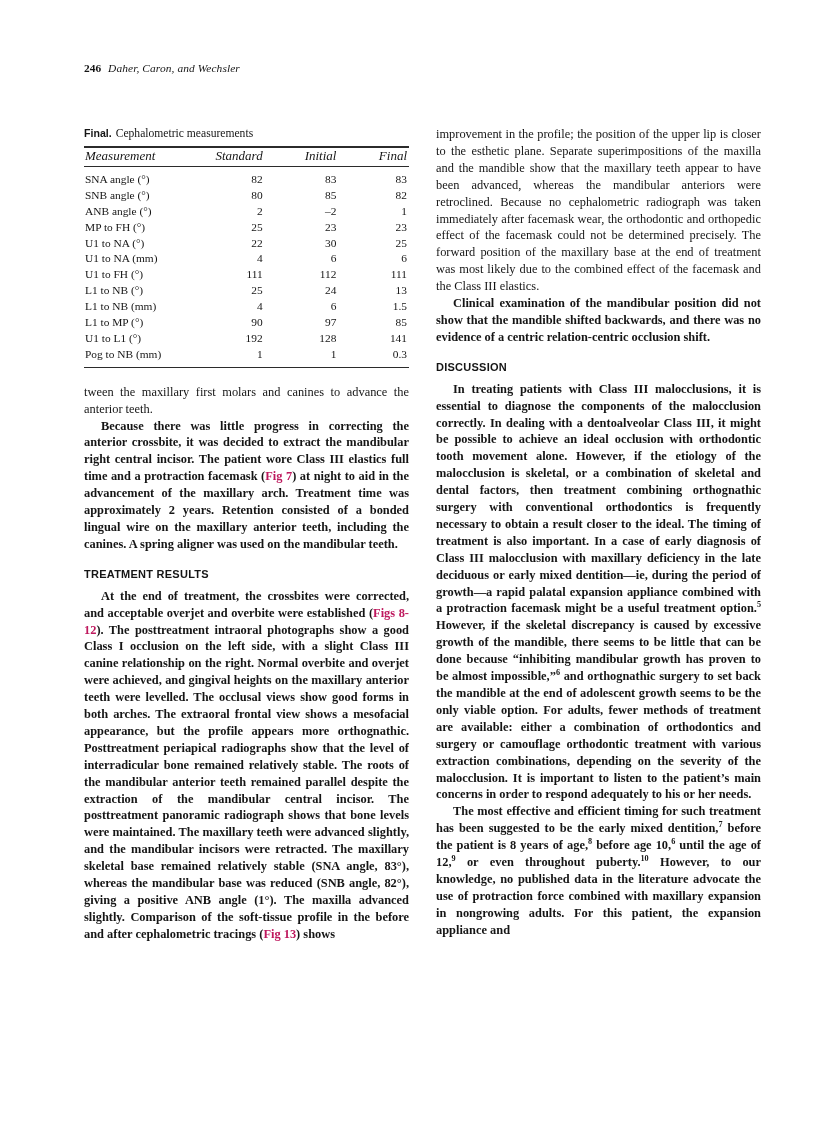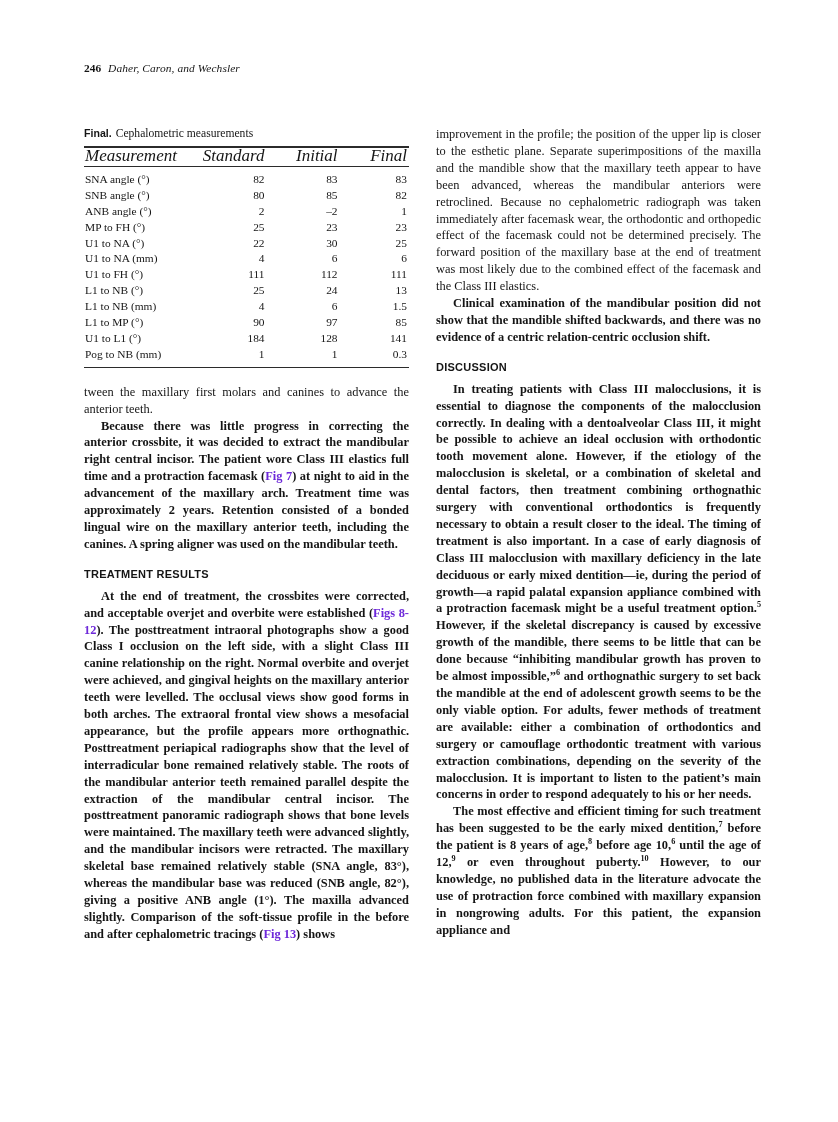--- a/index.html
+++ b/index.html
@@ -86,21 +86,21 @@
     margin-right: 4px;
   }
   table.ceph {
     border-collapse: collapse;
     width: 325px;
     font-size: 11.4px;
   }
   table.ceph thead th {
     font-weight: normal;
     font-style: italic;
-    font-size: 17px;
+    font-size: 13px;
     padding: 1px 0 3px 0;
     border-top: 2.1px solid #2b2b2b;
     border-bottom: 1.1px solid #2b2b2b;
     line-height: 14px;
   }
   table.ceph thead th.m-col {
     text-align: left;
     width: 128px;
     padding-left: 1px;
   }
@@ -155,21 +155,21 @@
     font-family: "Liberation Sans", "DejaVu Sans", sans-serif;
     font-size: 11px;
     font-weight: bold;
     letter-spacing: 0.25px;
     margin: 13px 0 5px 0;
     text-transform: uppercase;
   }
 
   a.fig-link,
   .fig-link {
-    color: #6d28d9;
+    color: #be185d;
     text-decoration: none;
   }
   sup.ref {
     font-size: 8.2px;
     vertical-align: super;
     line-height: 0;
   }
 </style>
 </head>
 <body>
@@ -254,21 +254,21 @@
             <td class="n-col last">1.5</td>
           </tr>
           <tr>
             <td class="m-col">L1 to MP (°)</td>
             <td class="n-col">90</td>
             <td class="n-col">97</td>
             <td class="n-col last">85</td>
           </tr>
           <tr>
             <td class="m-col">U1 to L1 (°)</td>
-            <td class="n-col">184</td>
+            <td class="n-col">192</td>
             <td class="n-col">128</td>
             <td class="n-col last">141</td>
           </tr>
           <tr>
             <td class="m-col">Pog to NB (mm)</td>
             <td class="n-col">1</td>
             <td class="n-col">1</td>
             <td class="n-col last">0.3</td>
           </tr>
         </tbody>

